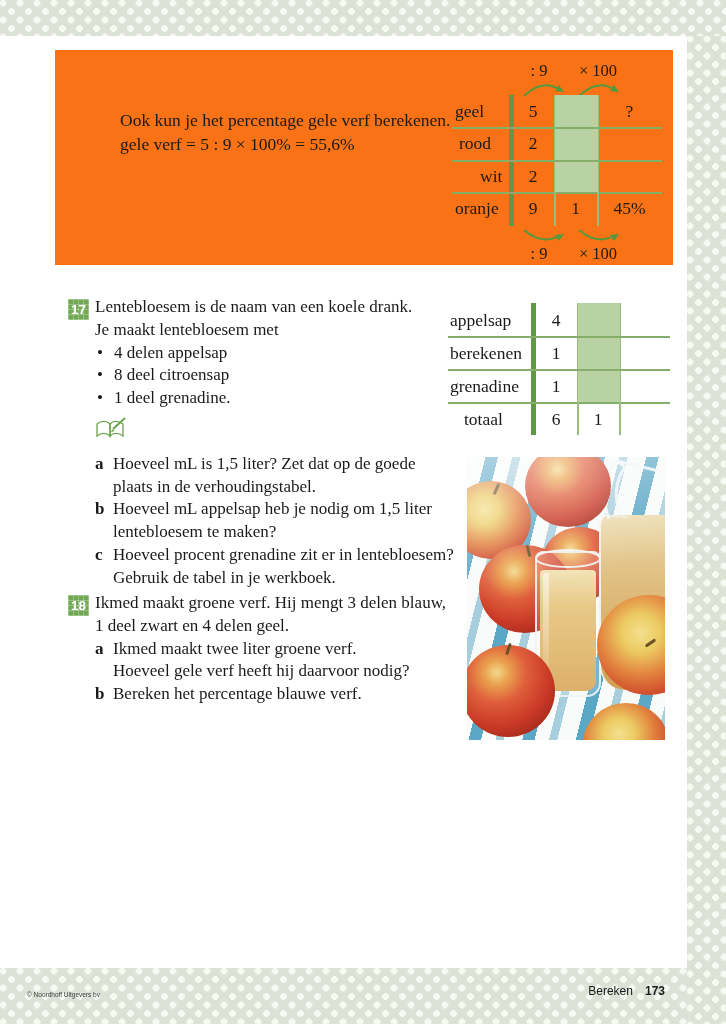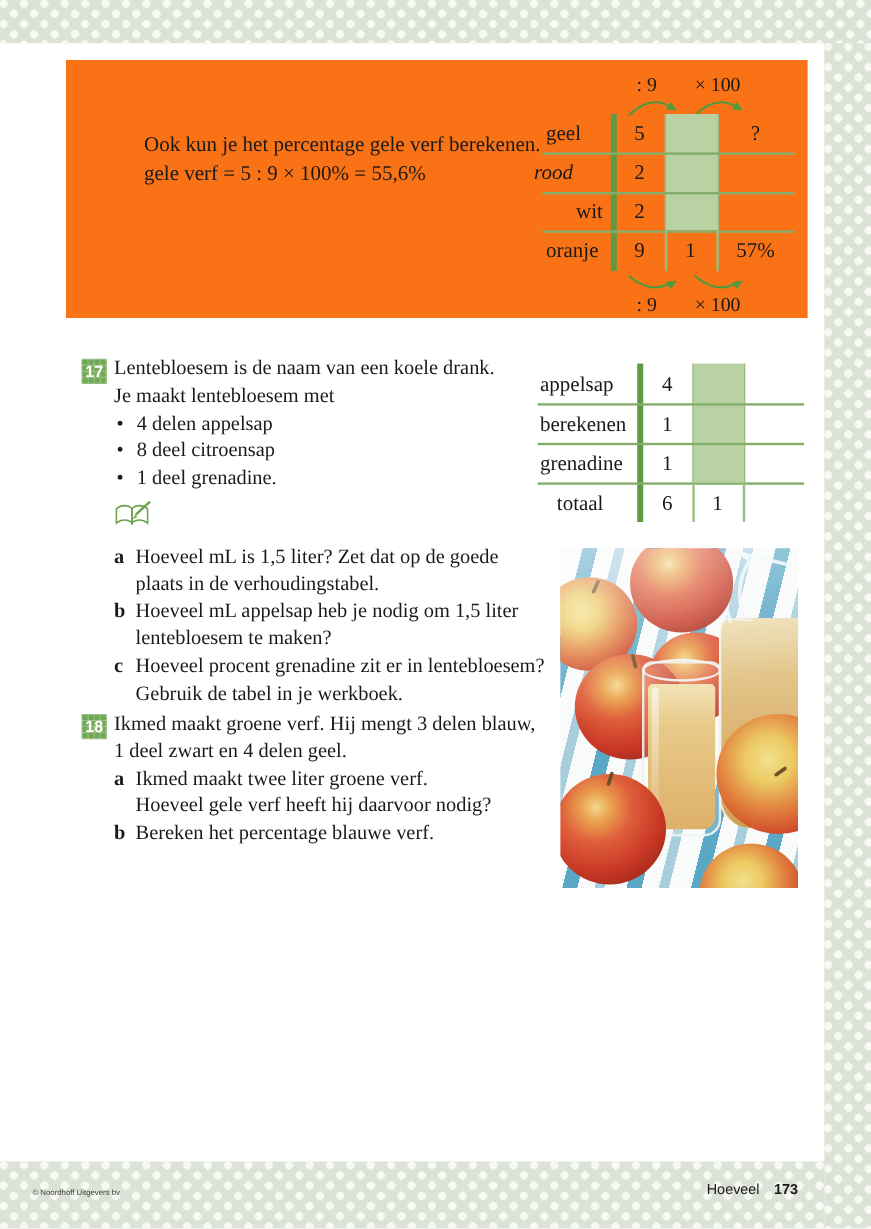--- a/index.html
+++ b/index.html
@@ -103,31 +103,31 @@
 
   <div class="vbar" style="left:509px;top:95px;height:131px;"></div>
   <div class="shade" style="left:554px;top:95px;width:43px;height:97px;"></div>
   <div class="hline" style="left:452px;top:127px;width:210px;"></div>
   <div class="hline" style="left:452px;top:160px;width:210px;"></div>
   <div class="hline" style="left:452px;top:192px;width:210px;"></div>
   <div class="vline" style="left:554px;top:192px;height:34px;"></div>
   <div class="vline" style="left:597px;top:192px;height:34px;"></div>
 
   <div class="tcell" style="left:455px;top:95px;">geel</div>
-  <div class="tcell" style="left:445px;top:127px;font-style:italic;">rood</div>
+  <div class="tcell" style="left:459px;top:127px;">rood</div>
   <div class="tcell" style="left:455px;top:160px;margin-left:25px;">wit</div>
   <div class="tcell" style="left:455px;top:192px;">oranje</div>
 
   <div class="tcell tval" style="left:512px;top:95px;width:42px;">5</div>
   <div class="tcell tval" style="left:512px;top:127px;width:42px;">2</div>
   <div class="tcell tval" style="left:512px;top:160px;width:42px;">2</div>
   <div class="tcell tval" style="left:512px;top:192px;width:42px;">9</div>
   <div class="tcell tval" style="left:554px;top:192px;width:43px;">1</div>
   <div class="tcell tval" style="left:597px;top:95px;width:65px;">?</div>
-  <div class="tcell tval" style="left:597px;top:192px;width:65px;">57%</div>
+  <div class="tcell tval" style="left:597px;top:192px;width:65px;">45%</div>
 
   <svg class="arrow" style="left:522px;top:228px;" viewBox="0 0 44 16">
     <path d="M2 2 Q21 18 38 7" fill="none" stroke="#4f9a3e" stroke-width="1.8"></path>
     <polygon points="42,6 37,13 33,7" fill="#4f9a3e"></polygon>
   </svg>
   <svg class="arrow" style="left:577px;top:228px;" viewBox="0 0 44 16">
     <path d="M2 2 Q21 18 38 7" fill="none" stroke="#4f9a3e" stroke-width="1.8"></path>
     <polygon points="42,6 37,13 33,7" fill="#4f9a3e"></polygon>
   </svg>
   <div class="top-op" style="left:516px;top:243px;width:46px;">: 9</div>
@@ -244,17 +244,17 @@
     <div class="item">
       <span class="item-letter">b</span>
       <span class="item-lines">
         <div>Bereken het percentage blauwe verf.</div>
       </span>
     </div>
   </div>
 
   <div class="footer-copy">© Noordhoff Uitgevers bv</div>
   <div class="footer-right">
-    <span>Hoeveel</span>
+    <span>Bereken</span>
     <span class="footer-page">173</span>
   </div>
 
 </div>
 
 </body></html>

